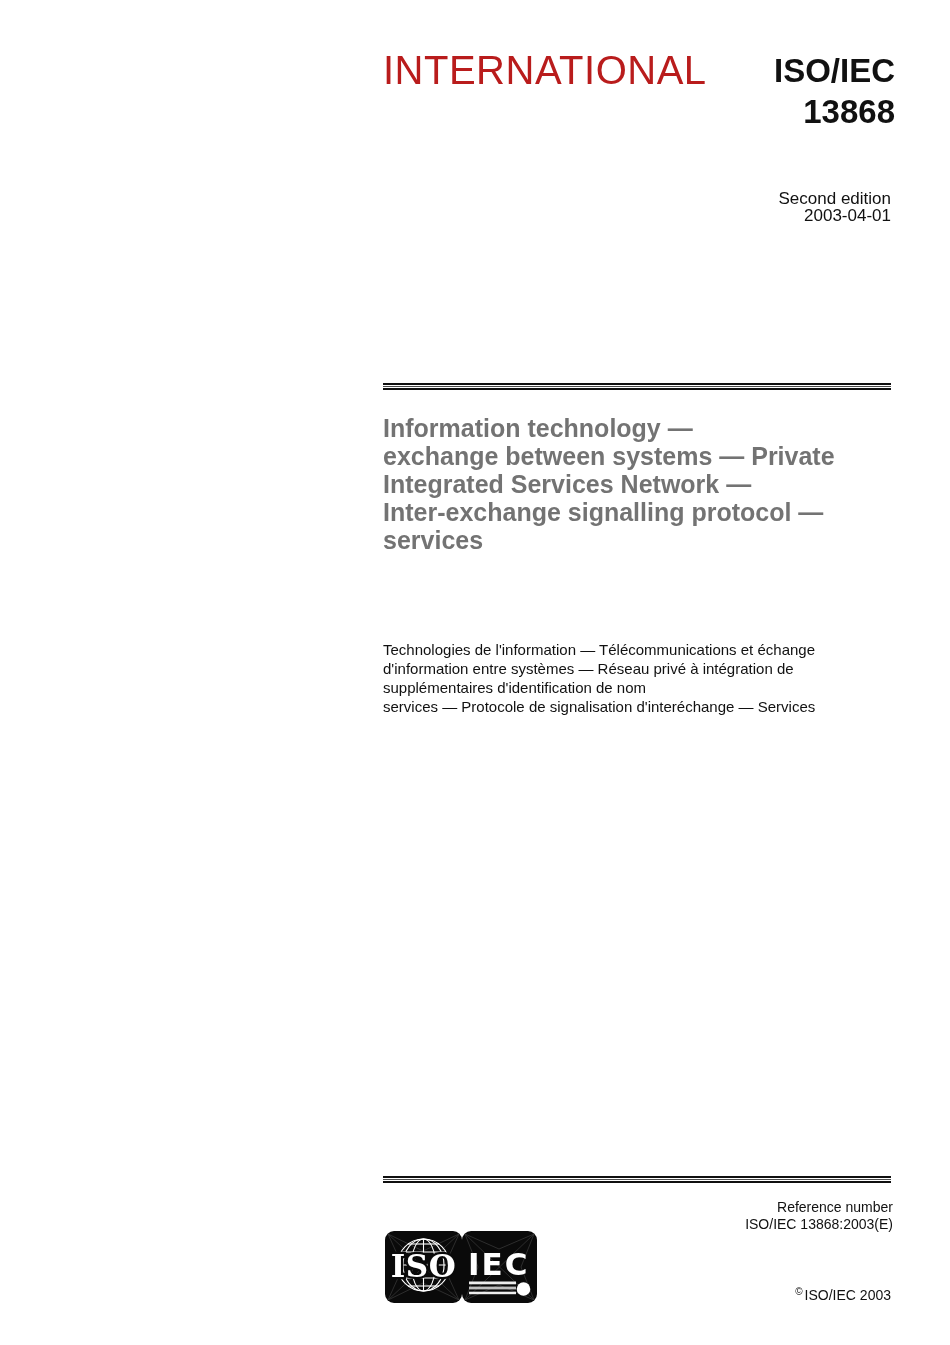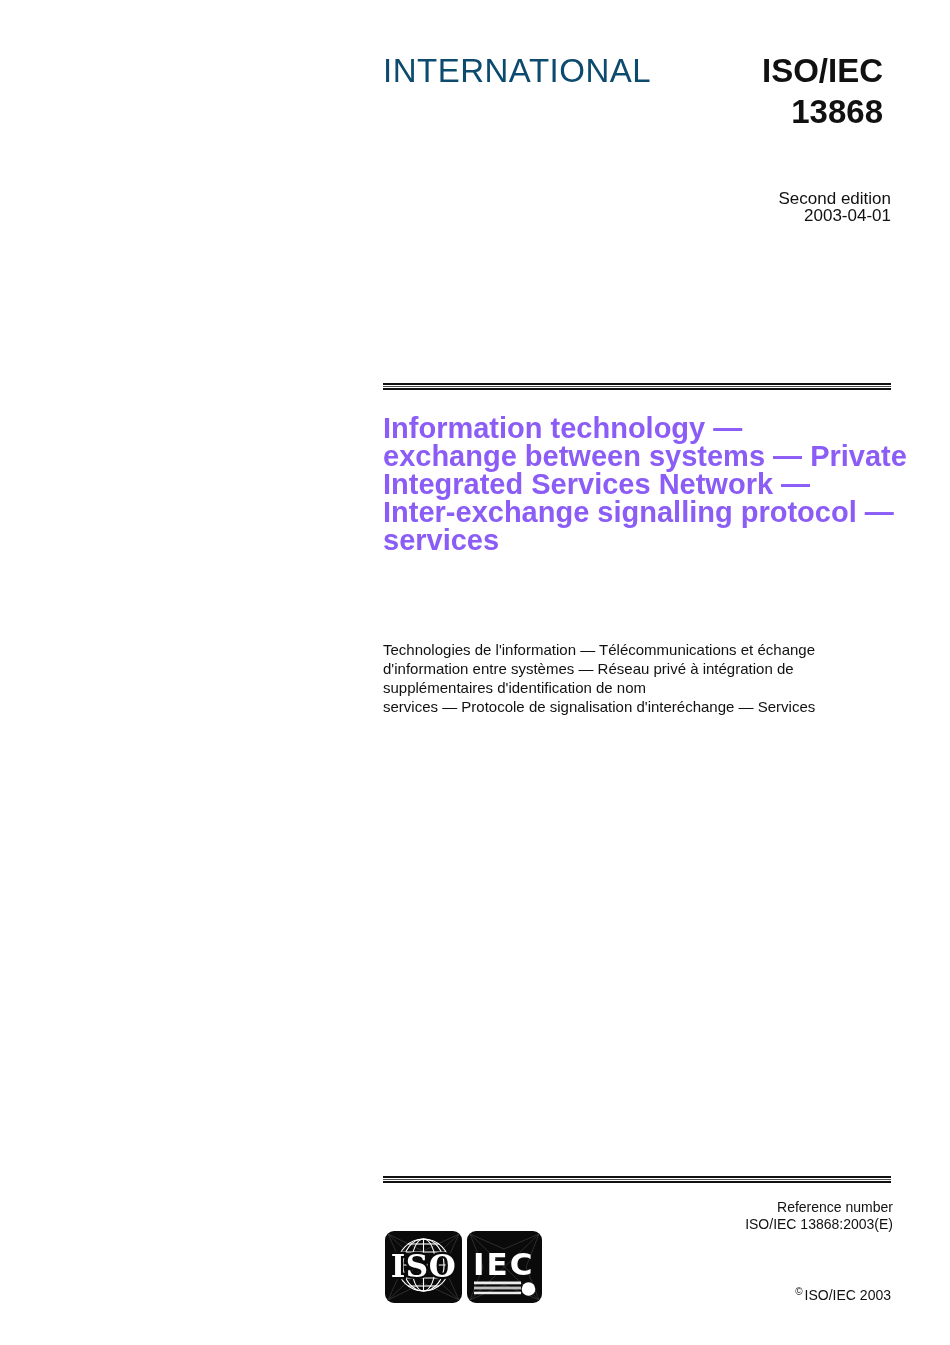--- a/index.html
+++ b/index.html
@@ -10,29 +10,29 @@
     background: #ffffff;
     font-family: "Liberation Sans", sans-serif;
     color: #000;
     overflow: hidden;
   }
 
   
   .doc-type {
     position: absolute;
     top: 50px; left: 383px;
-    font-size: 33px;
+    font-size: 40px;
     line-height: 41px;
     letter-spacing: 0.5px;
-    color: #0c4a6e;
+    color: #b91c1c;
     white-space: nowrap;
   }
   .designation {
     position: absolute;
-    top: 50px; right: 67px;
+    top: 50px; right: 55px;
     font-size: 33px;
     line-height: 41px;
     font-weight: bold;
     text-align: right;
     color: #111;
     white-space: nowrap;
   }
   .edition {
     position: absolute;
     top: 190px; right: 59px;
@@ -53,24 +53,24 @@
     border-bottom: 2px solid #101010;
     background: linear-gradient(to bottom, #ffffff 0, #ffffff 1px, #4a4a4a 1px, #4a4a4a 2px, #ffffff 2px, #ffffff 3px);
   }
   .rule-top   { top: 383px; }
   .rule-bottom{ top: 1176px; }
 
   
   .title-en {
     position: absolute;
     top: 414px; left: 383px;
-    font-size: 29px;
+    font-size: 25px;
     line-height: 28px;
     font-weight: bold;
-    color: #8b5cf6;
+    color: #737373;
   }
   .title-en div { white-space: nowrap; }
   .title-fr {
     position: absolute;
     top: 640px; left: 383px;
     font-size: 15px;
     line-height: 19px;
     color: #111;
   }
   .title-fr div { white-space: nowrap; }
@@ -82,21 +82,20 @@
     font-size: 14px;
     line-height: 17px;
     text-align: right;
     color: #111;
     white-space: nowrap;
   }
   .logos {
     position: absolute;
     top: 1231px; left: 385px;
     display: flex;
-    gap: 5px;
     align-items: flex-start;
   }
   .copyright {
     position: absolute;
     top: 1286px; right: 59px;
     font-size: 14px;
     text-align: center;
     color: #111;
     white-space: nowrap;
   }

